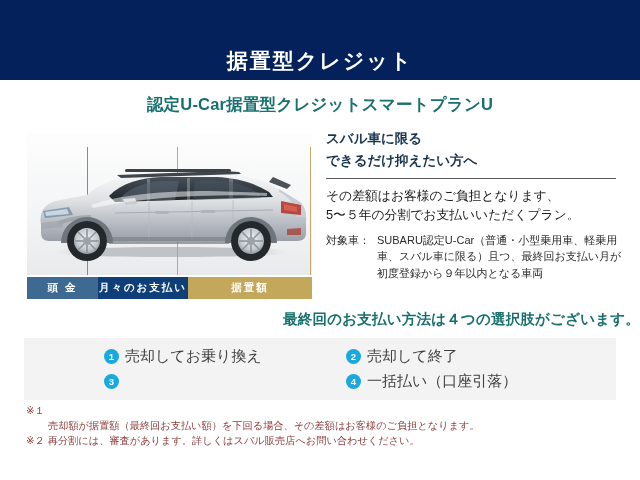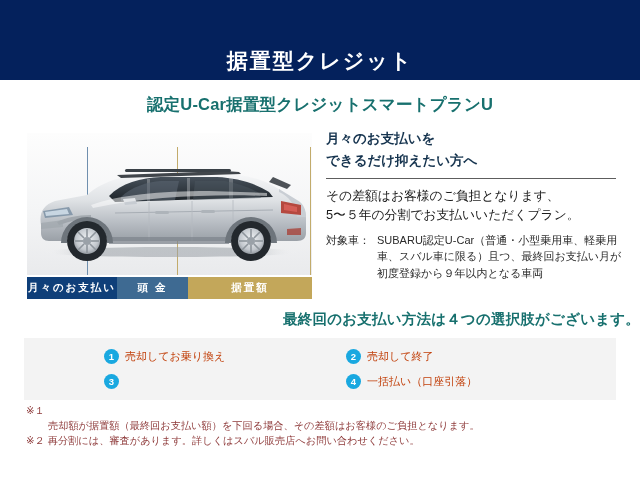--- a/index.html
+++ b/index.html
@@ -85,21 +85,21 @@
     position:absolute;left:80px;top:6px;width:500px;
     display:grid;grid-template-columns:242px 242px;grid-auto-rows:25px;
   }
   .opt{display:flex;align-items:center;gap:6px;}
   .badge{
     width:15px;height:15px;border-radius:50%;background:#19a8e0;
     color:#ffffff;font-size:9.5px;font-weight:bold;
     display:flex;align-items:center;justify-content:center;
     flex:0 0 auto;line-height:1;
   }
-  .opt-label{color:#c2410c;font-size:11px;}
+  .opt-label{color:#404040;font-size:15px;}
 
   
   .notes{
     position:absolute;left:26px;top:404px;width:590px;
     color:#8e3a3a;font-size:10.2px;line-height:1.47;
   }
   .note-row{display:flex;}
   .note-mark{white-space:nowrap;padding-right:3px;}
   .note-cont{padding-left:22px;}
 </style>
@@ -221,29 +221,29 @@
           <line x1="225" y1="89" x2="231" y2="95"></line>
           <line x1="231" y1="77" x2="225" y2="83"></line>
           <line x1="219" y1="89" x2="213" y2="95"></line>
         </g>
 
         <path d="M62,50 C90,40 130,36 180,36 L238,38 L238,41 C188,39 120,41 64,53 Z" fill="#ffffff" opacity=".5"></path>
       </svg>
     </div>
 
     <div class="bar">
+      <div class="seg down">頭 金</div>
       <div class="seg monthly">月々のお支払い</div>
-      <div class="seg down">頭 金</div>
       <div class="seg residual">据置額</div>
     </div>
   </div>
 
   <div class="rcol">
     <div class="lead">
-      <div>月々のお支払いを</div>
+      <div>スバル車に限る</div>
       <div>できるだけ抑えたい方へ</div>
     </div>
     <div class="rule"></div>
     <div class="desc">
       <div>その差額はお客様のご負担となります、</div>
       <div>5〜５年の分割でお支払いいただくプラン。</div>
     </div>
     <div class="target">
       <span class="target-label">対象車：</span>
       <span class="target-body">SUBARU認定U-Car（普通・小型乗用車、軽乗用車、スバル車に限る）且つ、最終回お支払い月が初度登録から９年以内となる車両</span>

